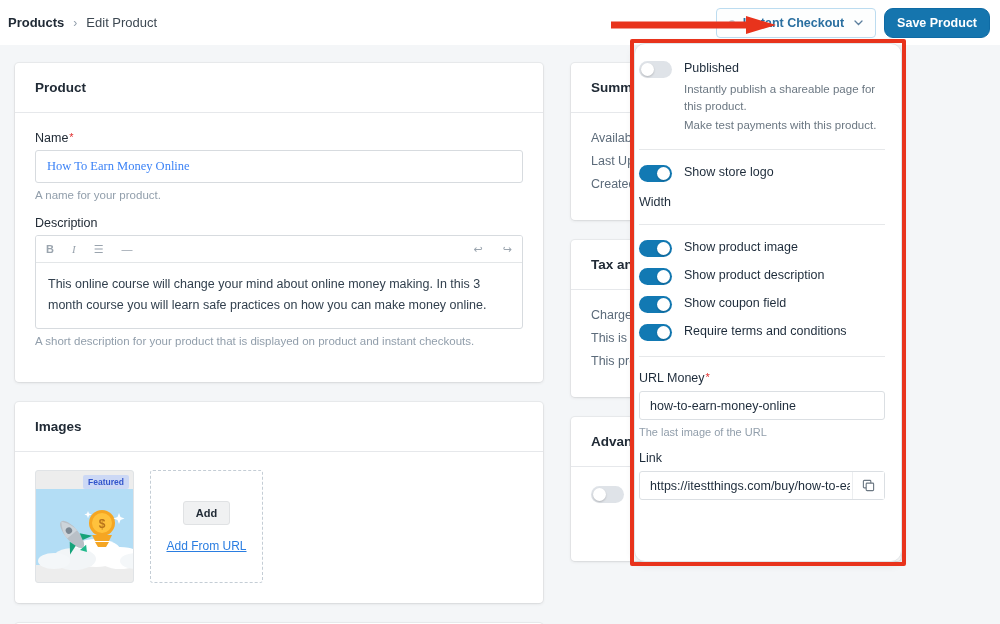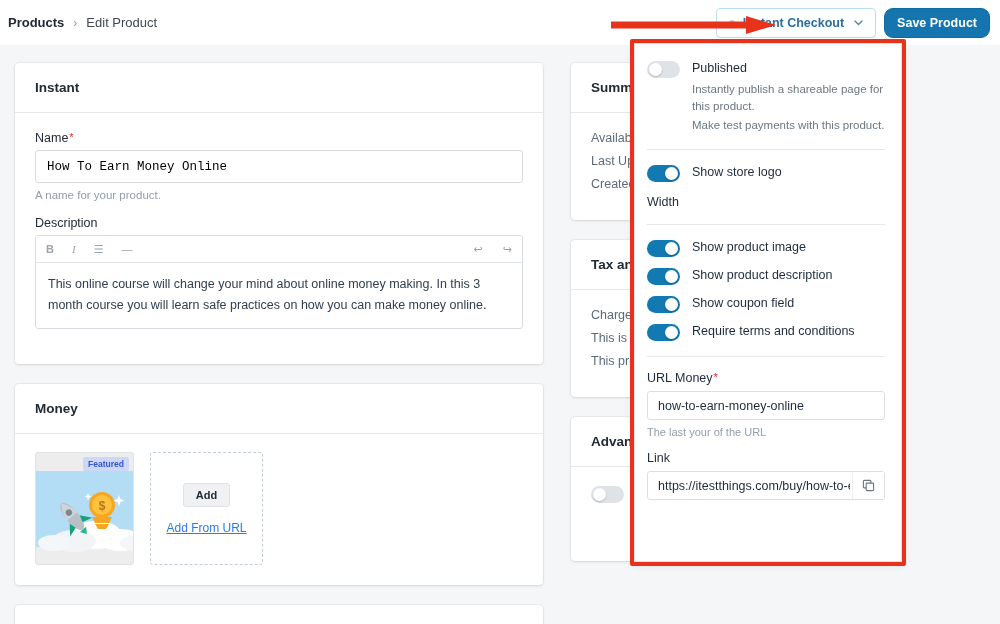--- a/index.html
+++ b/index.html
@@ -59,22 +59,22 @@
     padding: 17px 20px; font-size: 13.5px; font-weight: 700; color: #212b36;
     border-bottom: 1px solid #e6e8eb;
   }
   .card-body { padding: 18px 20px 20px 20px; }
 
   
   .field-label { font-size: 12.5px; color: #212b36; margin-bottom: 5px; display: block; }
   .req { color: #e02f2f; font-size: 11px; vertical-align: top; margin-left: 1px; }
   .text-input {
     width: 100%; height: 33px; border: 1px solid #d7dbdf; border-radius: 3px;
-    background: #fff; padding: 12px 11px; font-size: 12.5px; color: #000000;
-    font-family: Liberation Mono, monospace;
+    background: #fff; padding: 12px 11px; font-size: 12.5px; color: #3b82f6;
+    font-family: Liberation Serif, serif;
   }
   .help-text { font-size: 11.5px; color: #919eab; margin-top: 6px; }
   .field-group { margin-bottom: 15px; }
 
   .editor { border: 1px solid #d7dbdf; border-radius: 3px; overflow: hidden; }
   .editor-toolbar {
     height: 27px; border-bottom: 1px solid #e3e6e8; background: #fff;
     display: flex; align-items: center; padding: 0 10px; gap: 18px;
   }
   .tb-icon { font-size: 11px; color: #9aa4ae; cursor: pointer; line-height: 1; }
@@ -109,23 +109,23 @@
   .add-url-link { font-size: 12px; color: #2a7de1; text-decoration: underline; cursor: pointer; }
 
   
   .sum-line { font-size: 12.5px; color: #5c6b7a; margin-bottom: 9px; white-space: nowrap; }
   .right-head { padding: 17px 20px; font-size: 13.5px; font-weight: 700; border-bottom: 1px solid #e6e8eb; white-space: nowrap;}
   .toggle-row-sm { display: flex; align-items: flex-start; gap: 10px; }
 
   
   .popover {
     position: absolute; left: 634px; top: 43px; width: 268px; height: 519px;
-    background: #ffffff; border: 1px solid #e2e5e8; border-radius: 0;
+    background: #ffffff; border: 1px solid #e2e5e8; border-radius: 11px;
     box-shadow: 0 2px 10px rgba(22,29,37,0.12);
-    padding: 16px 16px 18px 12px; z-index: 40; overflow: hidden;
+    padding: 16px 16px 18px 4px; z-index: 40; overflow: hidden;
   }
   .pop-row { display: flex; align-items: flex-start; gap: 12px; }
   .pop-row + .pop-desc { margin-left: 46px; }
   .toggle {
     flex: 0 0 auto; width: 33px; height: 17px; border-radius: 9px; background: #dfe3e8;
     position: relative; cursor: pointer; margin-top: 1px;
   }
   .toggle.on { background: #1279b3; }
   .toggle .knob {
     position: absolute; top: 2px; left: 2px; width: 13px; height: 13px;
@@ -185,21 +185,21 @@
       </button>
       <button class="save-btn">Save Product</button>
     </div>
   </div>
 
   <div class="content">
 
     <div class="col-left">
 
       <div class="card">
-        <div class="card-head">Instant</div>
+        <div class="card-head">Product</div>
         <div class="card-body">
 
           <div class="field-group">
             <label class="field-label">
               <span>Name</span><span class="req">*</span>
             </label>
             <input class="text-input" value="How To Earn Money Online" style="">
             <div class="help-text">A name for your product.</div>
           </div>
 
@@ -211,27 +211,28 @@
                 <span class="tb-icon ital">I</span>
                 <span class="tb-icon">☰</span>
                 <span class="tb-icon">—</span>
                 <span class="tb-right">
                   <span class="tb-icon">↩</span>
                   <span class="tb-icon">↪</span>
                 </span>
               </div>
               <div class="editor-body">This online course will change your mind about online money making. In this 3 month course you will learn safe practices on how you can make money online.</div>
             </div>
+            <div class="help-text">A short description for your product that is displayed on product and instant checkouts.</div>
           </div>
 
         </div>
       </div>
 
       <div class="card">
-        <div class="card-head">Money</div>
+        <div class="card-head">Images</div>
         <div class="card-body">
           <div class="img-row">
 
             <div class="img-thumb">
               <span class="featured-badge">Featured</span>
               <div class="sky"></div>
               <svg width="113" height="113" viewBox="0 0 113 113" style="position:absolute;left:0;top:0;">
 
                 <ellipse cx="60" cy="82" rx="26" ry="14" fill="#ffffff"></ellipse>
                 <ellipse cx="38" cy="88" rx="22" ry="11" fill="#f2f5f7"></ellipse>
@@ -367,21 +368,21 @@
       </div>
     </div>
 
     <div class="pop-sep"></div>
 
     <div class="pop-block">
       <label class="pop-field-label">
         <span>URL Money</span><span class="req">*</span>
       </label>
       <input class="pop-input" style="padding-right: 10px;" value="how-to-earn-money-online">
-      <div class="pop-help">The last your of the URL</div>
+      <div class="pop-help">The last image of the URL</div>
     </div>
 
     <div class="pop-block">
       <label class="pop-field-label">Link</label>
       <div class="pop-input-wrap">
         <input class="pop-input" readonly="" value="https://itestthings.com/buy/how-to-earn" style="">
         <span class="copy-icon-btn">
           <svg width="13" height="13" viewBox="0 0 14 14">
             <rect x="1.5" y="1.5" width="8" height="8" rx="1" fill="none" stroke="#6b7782" stroke-width="1.2"></rect>
             <rect x="4.5" y="4.5" width="8" height="8" rx="1" fill="#fff" stroke="#6b7782" stroke-width="1.2"></rect>

